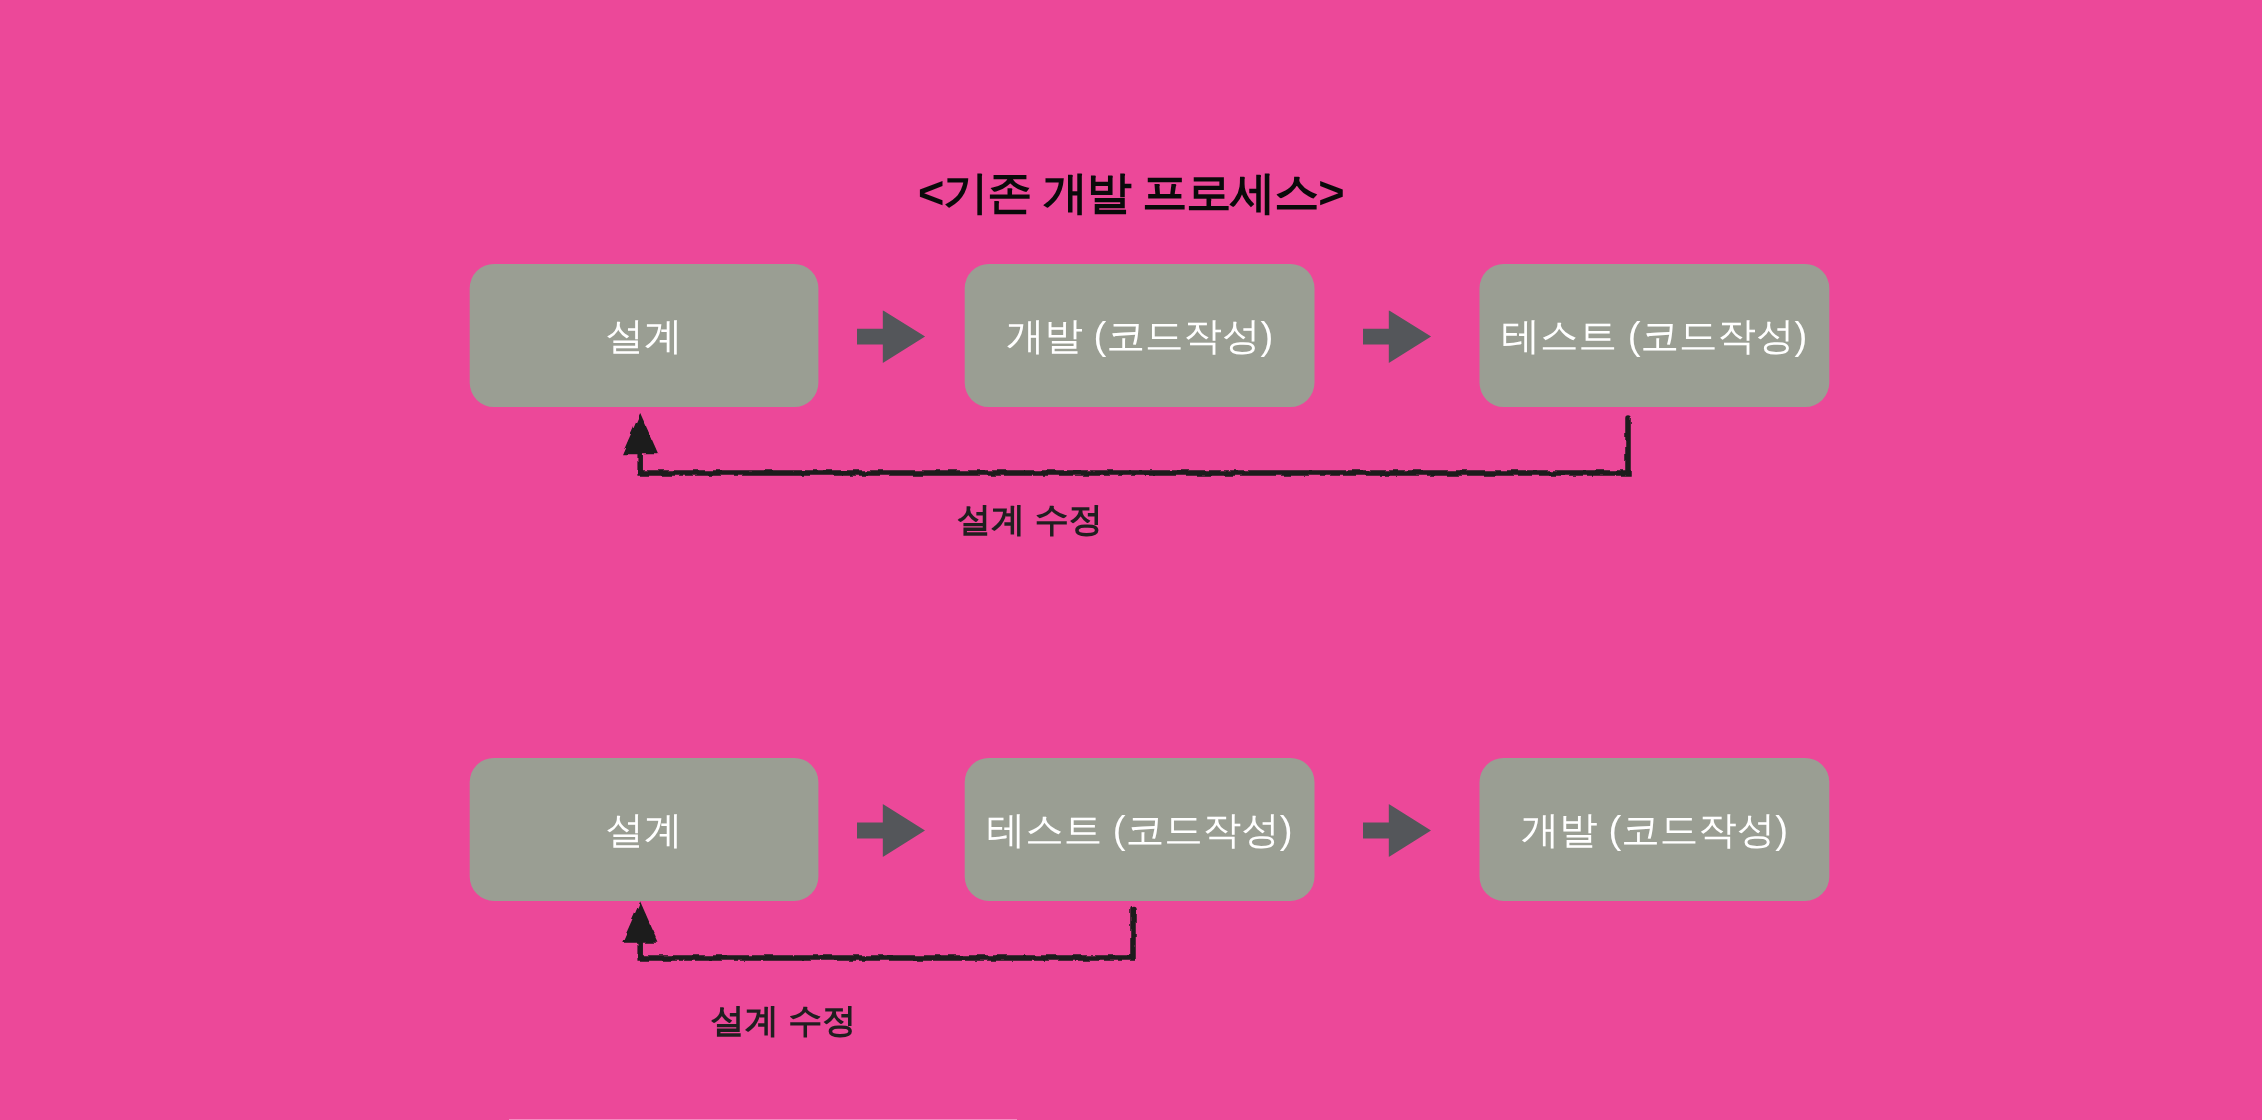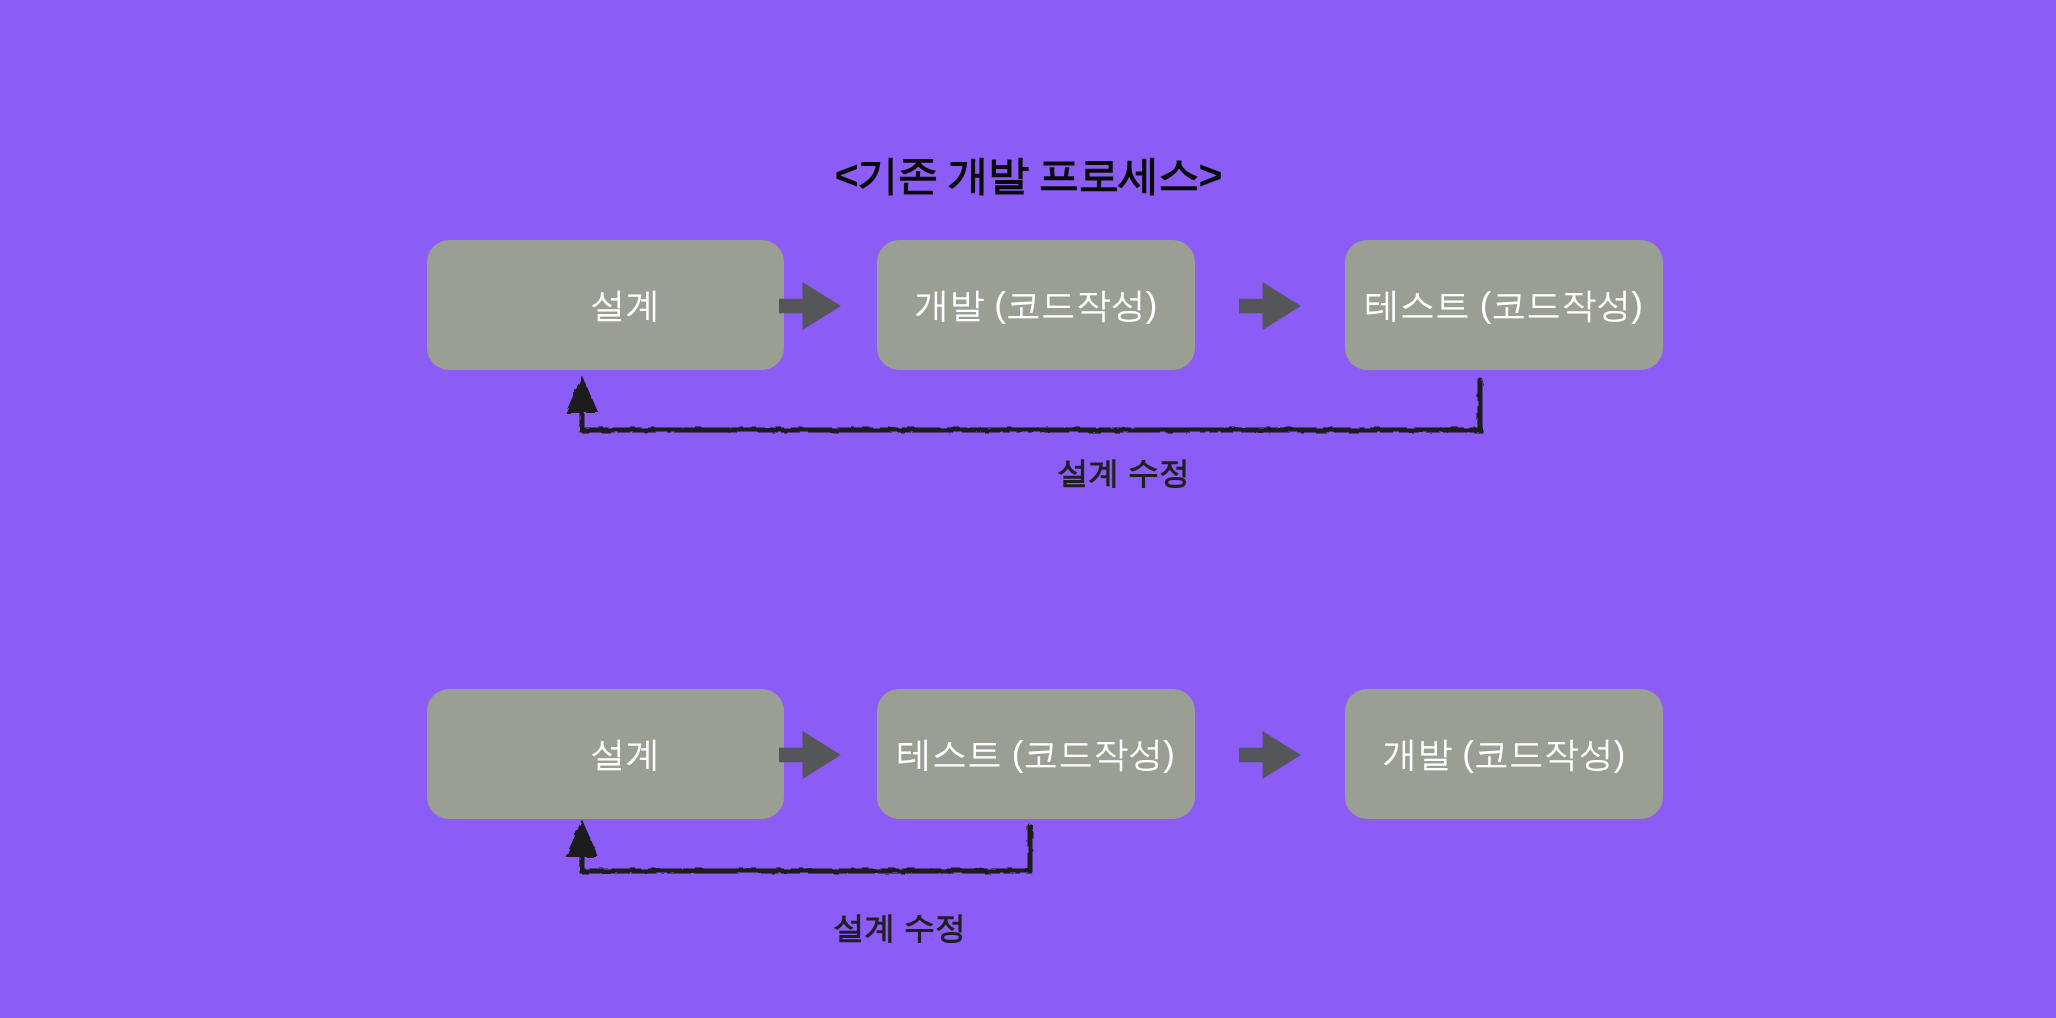--- a/index.html
+++ b/index.html
@@ -5,21 +5,21 @@
   html, body {
     margin: 0;
     padding: 0;
     background: #ffffff;
     font-family: "Liberation Sans", "DejaVu Sans", sans-serif;
   }
   .canvas {
     position: relative;
     width: 2056px;
     height: 1018px;
-    background: #8b5cf6;
+    background: #ec4899;
     overflow: hidden;
   }
   .diagram-title {
     position: absolute;
     width: 700px;
     text-align: center;
     font-size: 41px;
     font-weight: 800;
     color: #0a0a0a;
     letter-spacing: -1px;
@@ -36,21 +36,21 @@
     color: #ffffff;
     font-size: 35px;
     font-weight: 500;
     display: flex;
     align-items: center;
     justify-content: center;
     white-space: nowrap;
   }
   .row1 { top: 240px; }
   .row2 { top: 689px; }
-  .col1 { left: 427px; width: 317px; padding-left: 40px; }
+  .col1 { left: 427px; width: 317px; }
   .col2 { left: 877px; width: 318px; }
   .col3 { left: 1345px; width: 318px; }
 
   .flow-arrow {
     position: absolute;
     width: 62px;
     height: 48px;
     background: #54565A;
     clip-path: polygon(0% 35%, 38% 35%, 38% 0%, 100% 50%, 38% 100%, 38% 65%, 0% 65%);
   }
@@ -70,21 +70,21 @@
     stroke: #1b1b1b;
     stroke-width: 5;
     fill: none;
     stroke-linecap: round;
   }
   .sketch-fill { fill: #1b1b1b; stroke: #1b1b1b; stroke-width: 2; }
 
   .feedback-label {
     position: absolute;
     width: 320px;
-    text-align: right;
+    text-align: left;
     font-size: 31px;
     font-weight: 700;
     color: #1f1f1f;
     white-space: nowrap;
   }
   #label-1 { left: 870px; top: 452px; }
   #label-2 { left: 646px; top: 907px; }
 </style>
 </head>
 <body>

